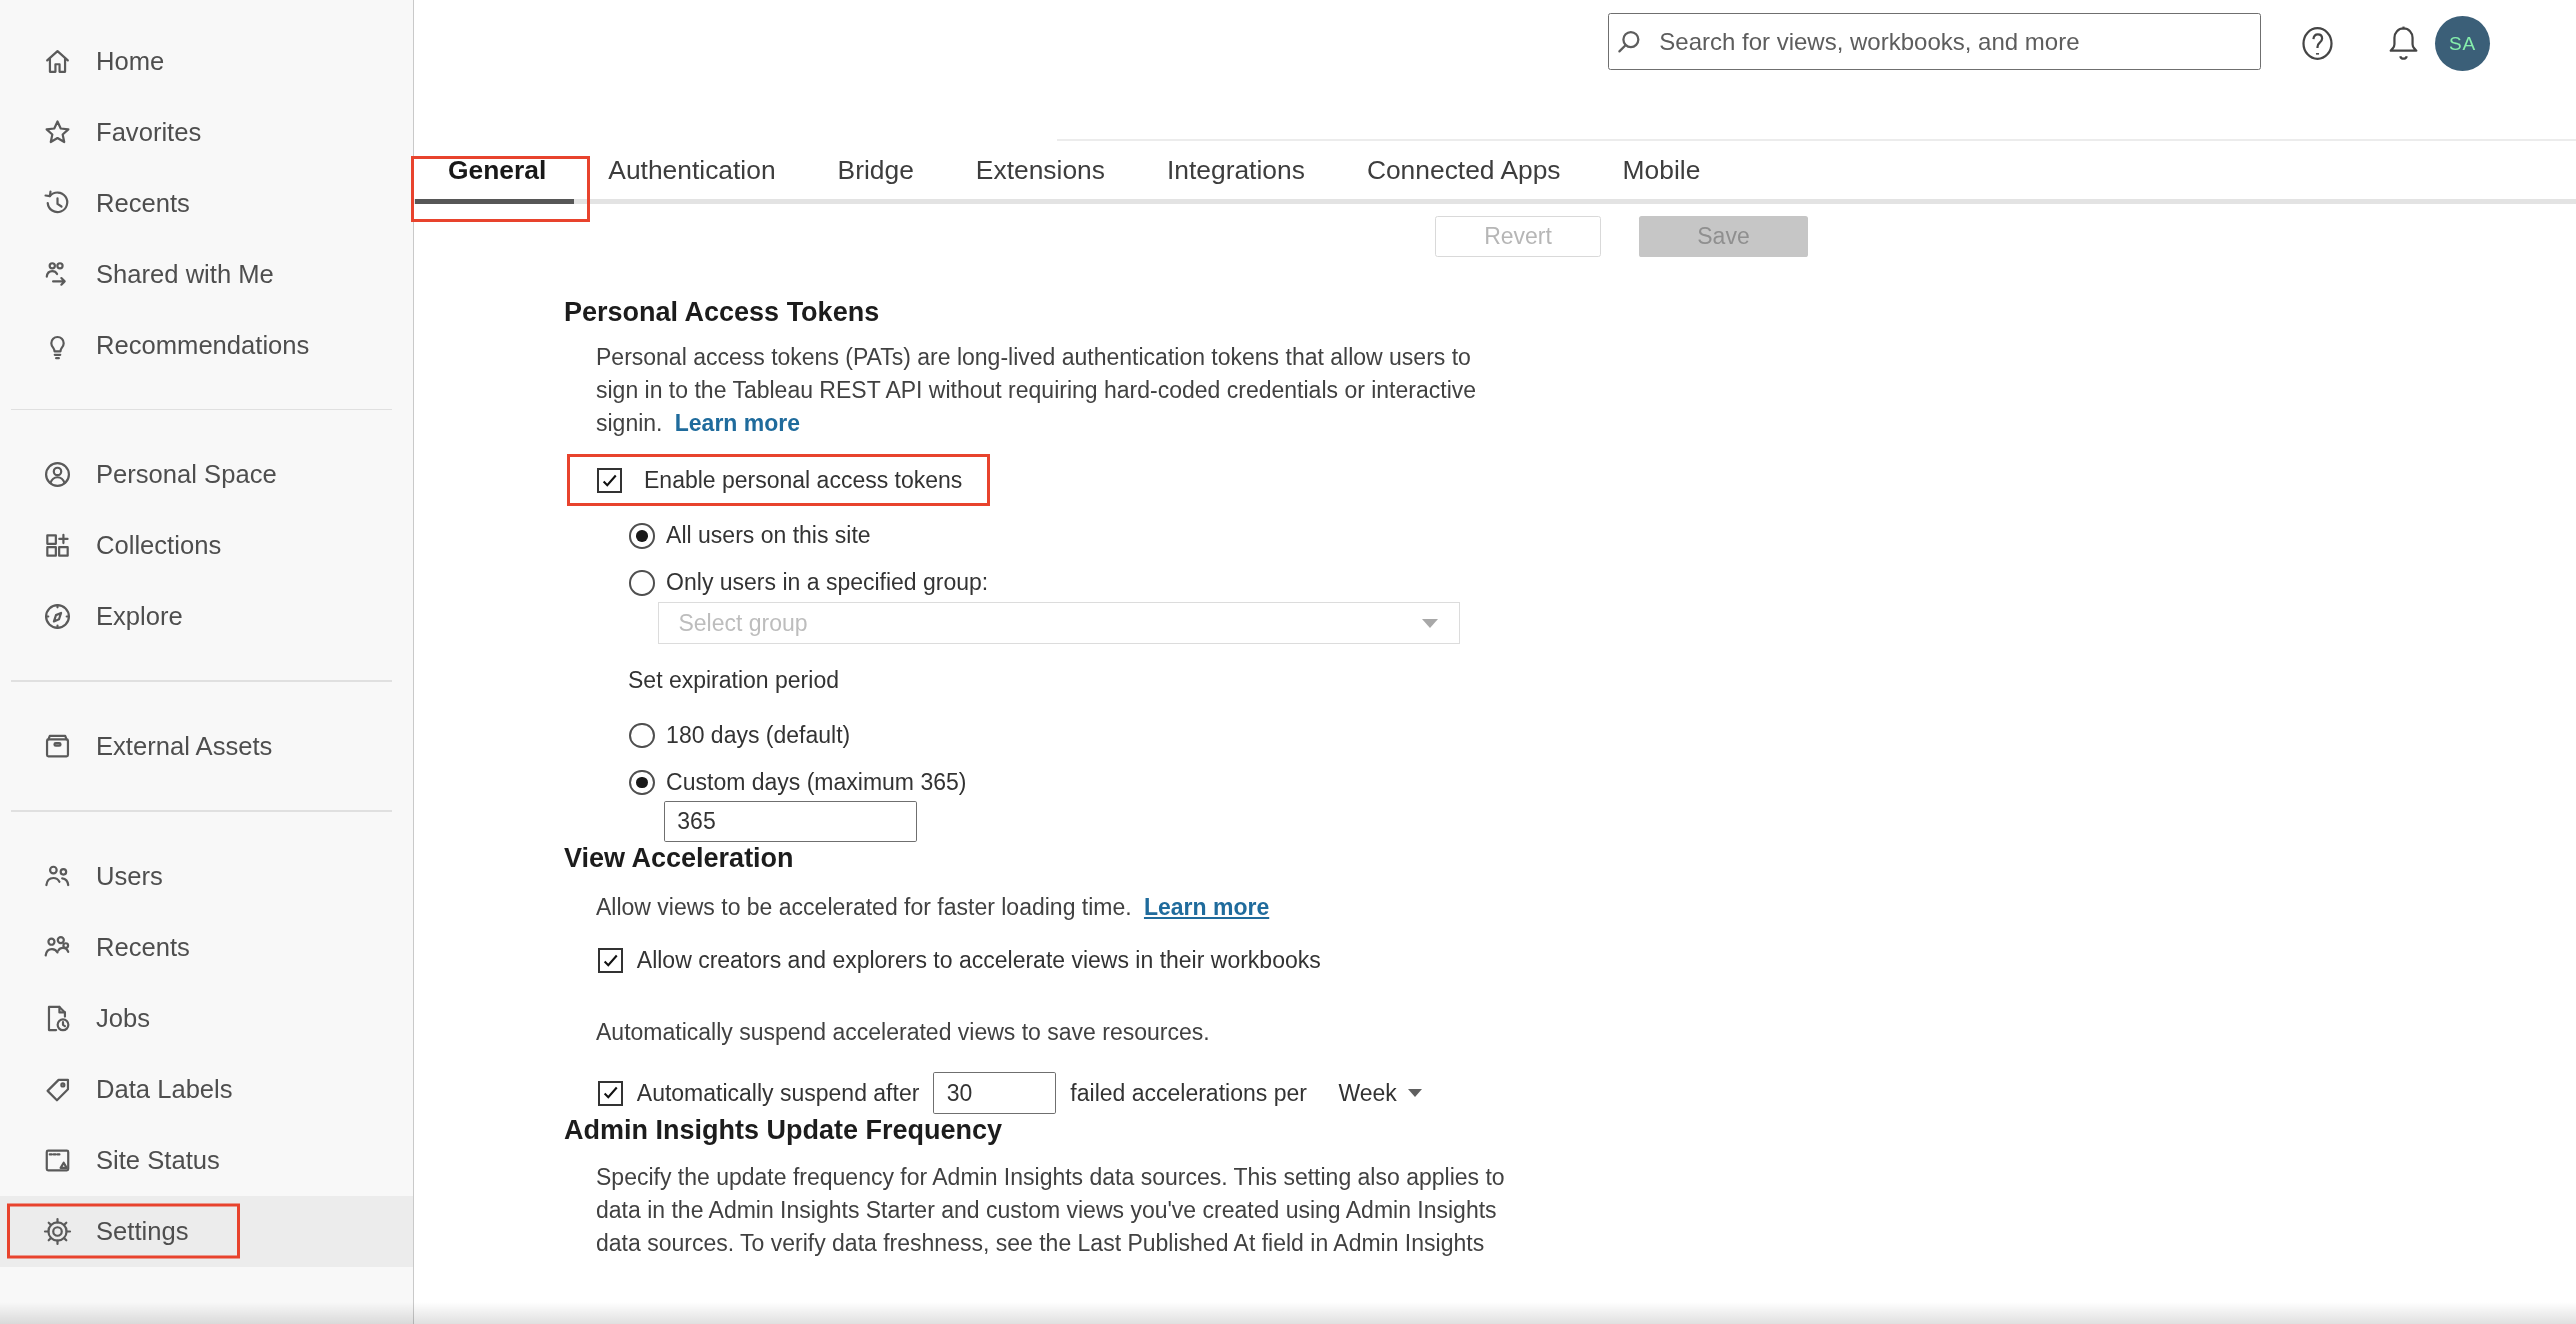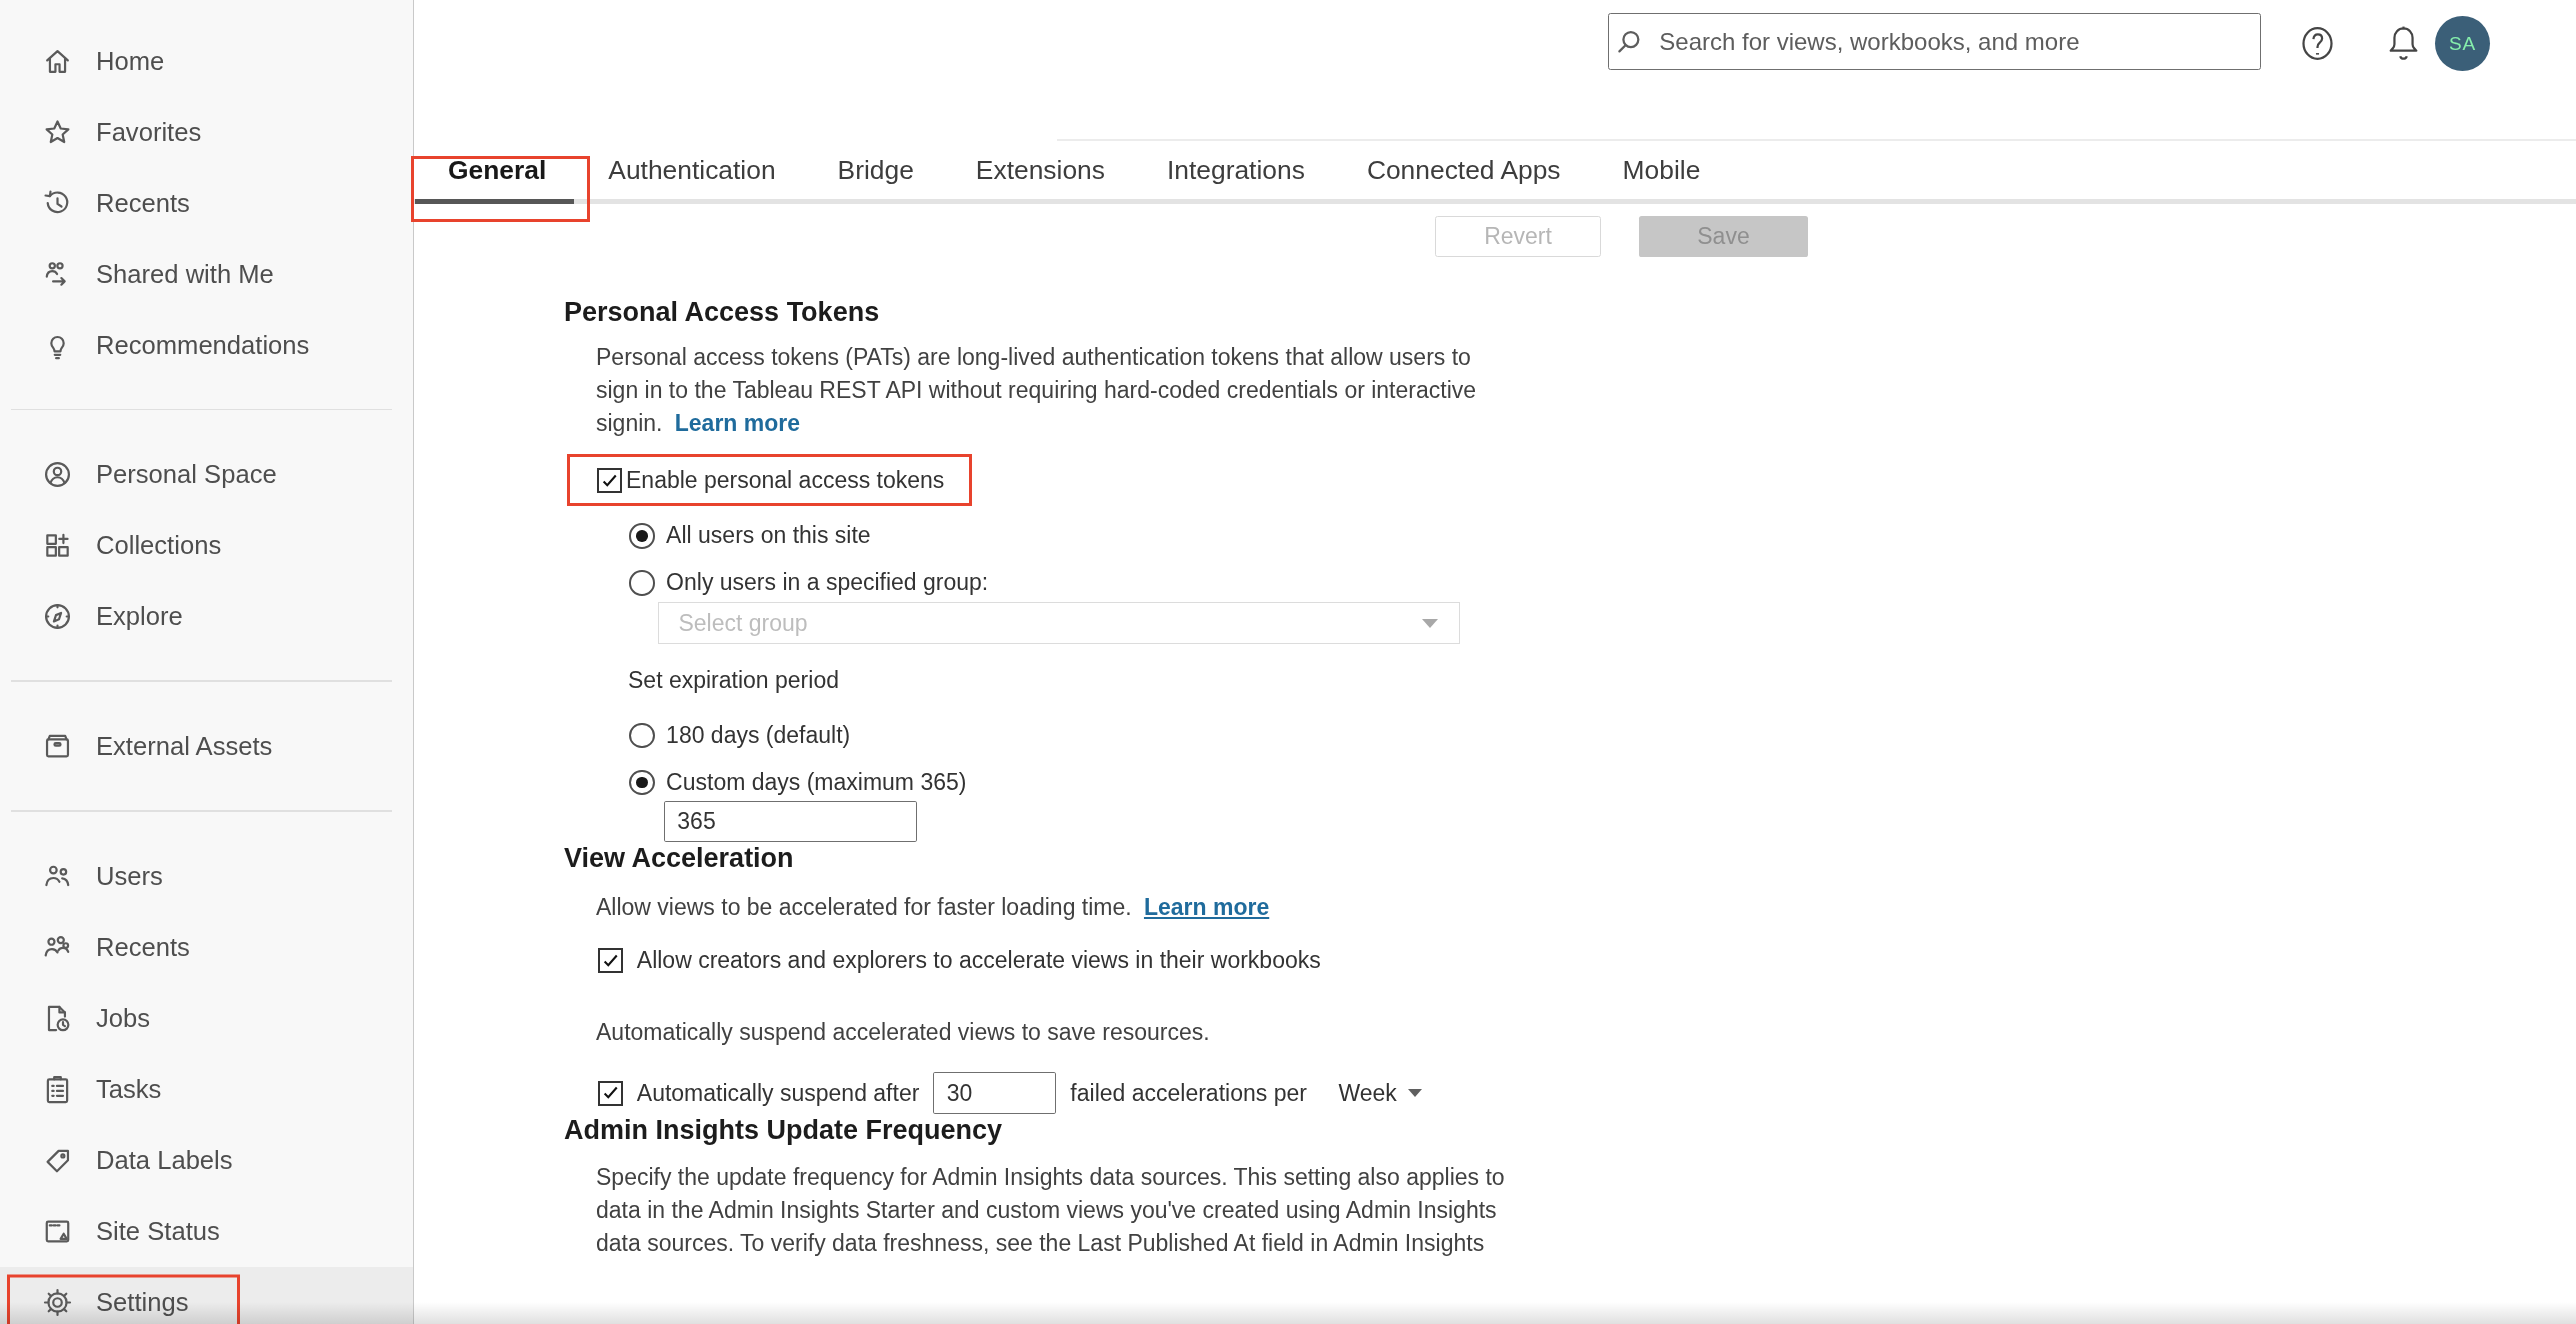--- a/index.html
+++ b/index.html
@@ -53,21 +53,21 @@
   .btn-save{right:768px;width:169px;background:#c6c6c6;border:none;color:#8f8f8f;}
 
   
   .content{position:absolute;left:414px;top:266px;right:0;bottom:0;padding:30px 0 0 150px;box-sizing:border-box;background:#fff;}
   h2.sec-title{font-size:27px;line-height:33px;font-weight:700;color:#1c1c1c;margin:0;}
   .sec-body{margin-left:32px;}
   .para{font-size:23px;line-height:33px;color:#414141;margin:12.3px 0 0 0;white-space:pre-line;}
   .link{color:var(--link);font-weight:700;text-decoration:none;margin-left:12.3px;cursor:pointer;}
   .link.underlined{text-decoration:underline;}
 
-  .anno-box{display:inline-flex;align-items:center;gap:4px;margin:14px 0 0 -29px;border:3.5px solid var(--red);
+  .anno-box{display:inline-flex;align-items:center;gap:22px;margin:14px 0 0 -29px;border:3.5px solid var(--red);
             padding:0 25px 0 27px;height:52px;box-sizing:border-box;}
   .checkbox{width:25px;height:25px;border:2.6px solid #333;background:#fff;box-sizing:border-box;
             display:flex;align-items:center;justify-content:center;flex:0 0 25px;cursor:pointer;}
   .checkbox svg{display:none;width:19.4px;height:19.4px;}
   .checkbox.on svg{display:block;}
   .ctrl-label{font-size:23px;color:#333;}
 
   .radio-row{display:flex;align-items:center;gap:11.5px;margin-left:33px;}
   .radio{width:25.6px;height:25.6px;border:2.6px solid #4f4f4f;border-radius:50%;background:#fff;
          box-sizing:border-box;position:relative;flex:0 0 25.6px;cursor:pointer;}
@@ -218,31 +218,20 @@
       <div class="side-item">
         <span class="side-icon">
           <svg viewBox="0 0 24 24" fill="none" stroke="#5a5a5a" stroke-width="1.6" stroke-linecap="round" stroke-linejoin="round">
             <path d="M17.4 10.6V7.6l-4-4H5.8v16.8h5.2"></path>
             <path d="M13.4 3.6v4h4"></path>
             <circle cx="16" cy="16.6" r="3.9"></circle>
             <path d="M16 14.7v1.9l1.4 1"></path>
           </svg>
         </span>
         <span class="side-label">Jobs</span>
-      </div>
-      <div class="side-item">
-        <span class="side-icon">
-          <svg viewBox="0 0 24 24" fill="none" stroke="#5a5a5a" stroke-width="1.6" stroke-linecap="round" stroke-linejoin="round">
-            <rect x="5" y="4.6" width="14" height="16.6" rx="1"></rect>
-            <path d="M9.6 4.6V3h4.8v1.6"></path>
-            <path d="M11.6 9.4h4.4M11.6 13h4.4M11.6 16.6h4.4"></path>
-            <path d="M8.2 9.4h1M8.2 13h1M8.2 16.6h1"></path>
-          </svg>
-        </span>
-        <span class="side-label">Tasks</span>
       </div>
       <div class="side-item">
         <span class="side-icon">
           <svg viewBox="0 0 24 24" fill="none" stroke="#5a5a5a" stroke-width="1.6" stroke-linecap="round" stroke-linejoin="round">
             <path d="M19.6 5v6.8l-8 8-6.8-6.8 8-8Z"></path>
             <circle cx="15.9" cy="8.7" r="1.1"></circle>
           </svg>
         </span>
         <span class="side-label">Data Labels</span>
       </div>

